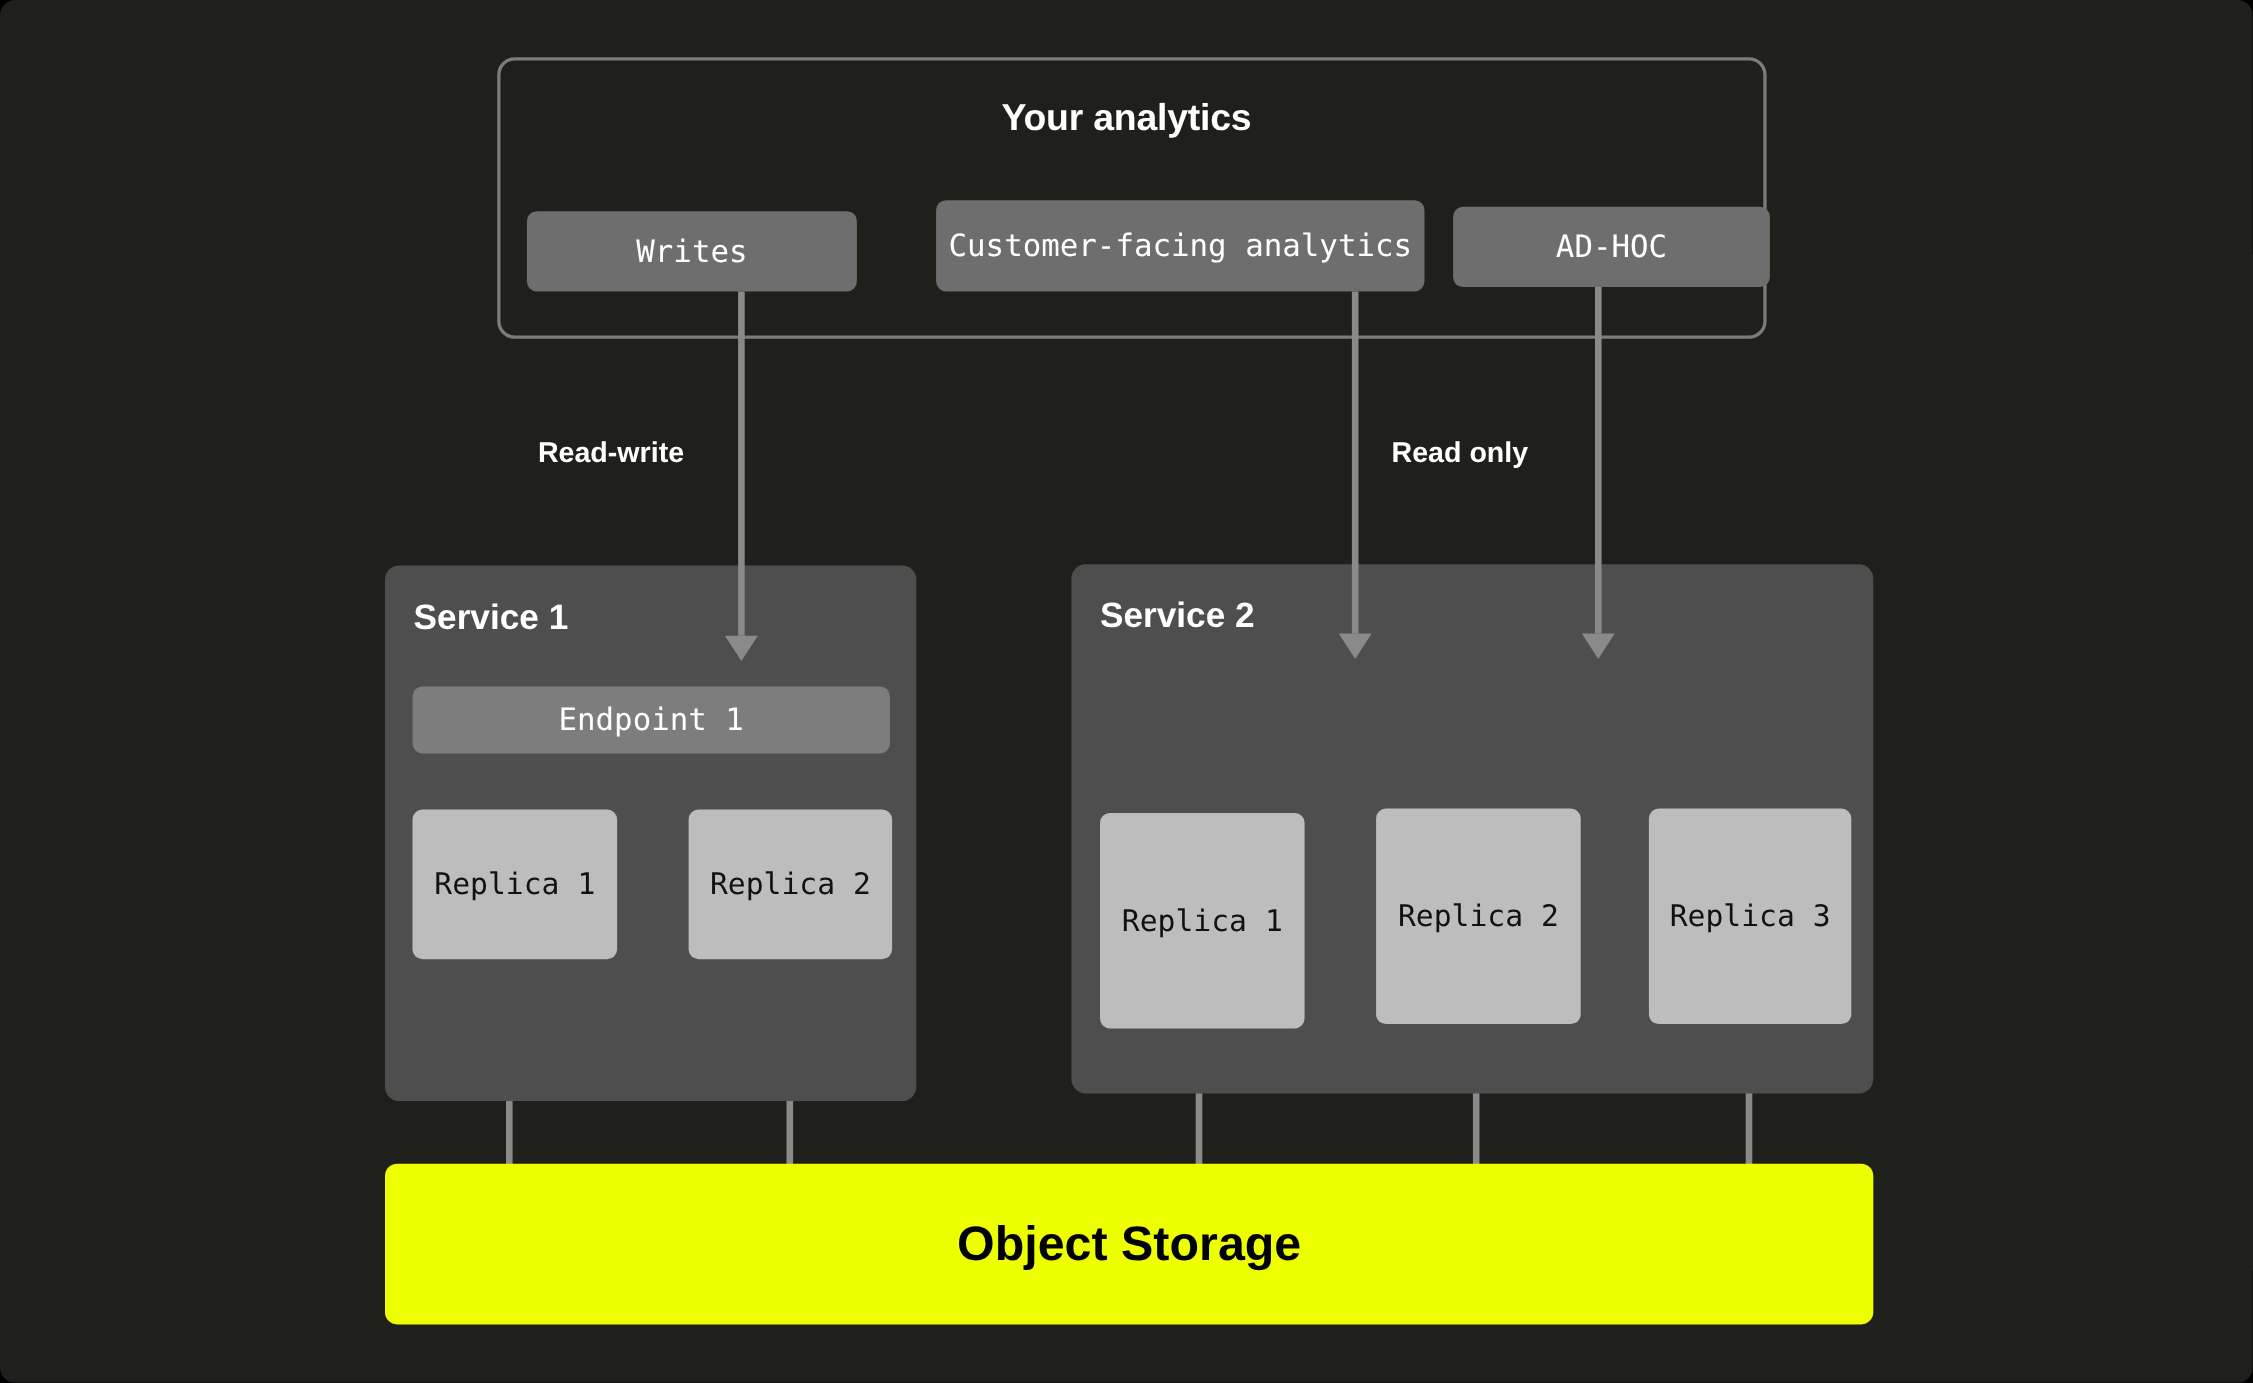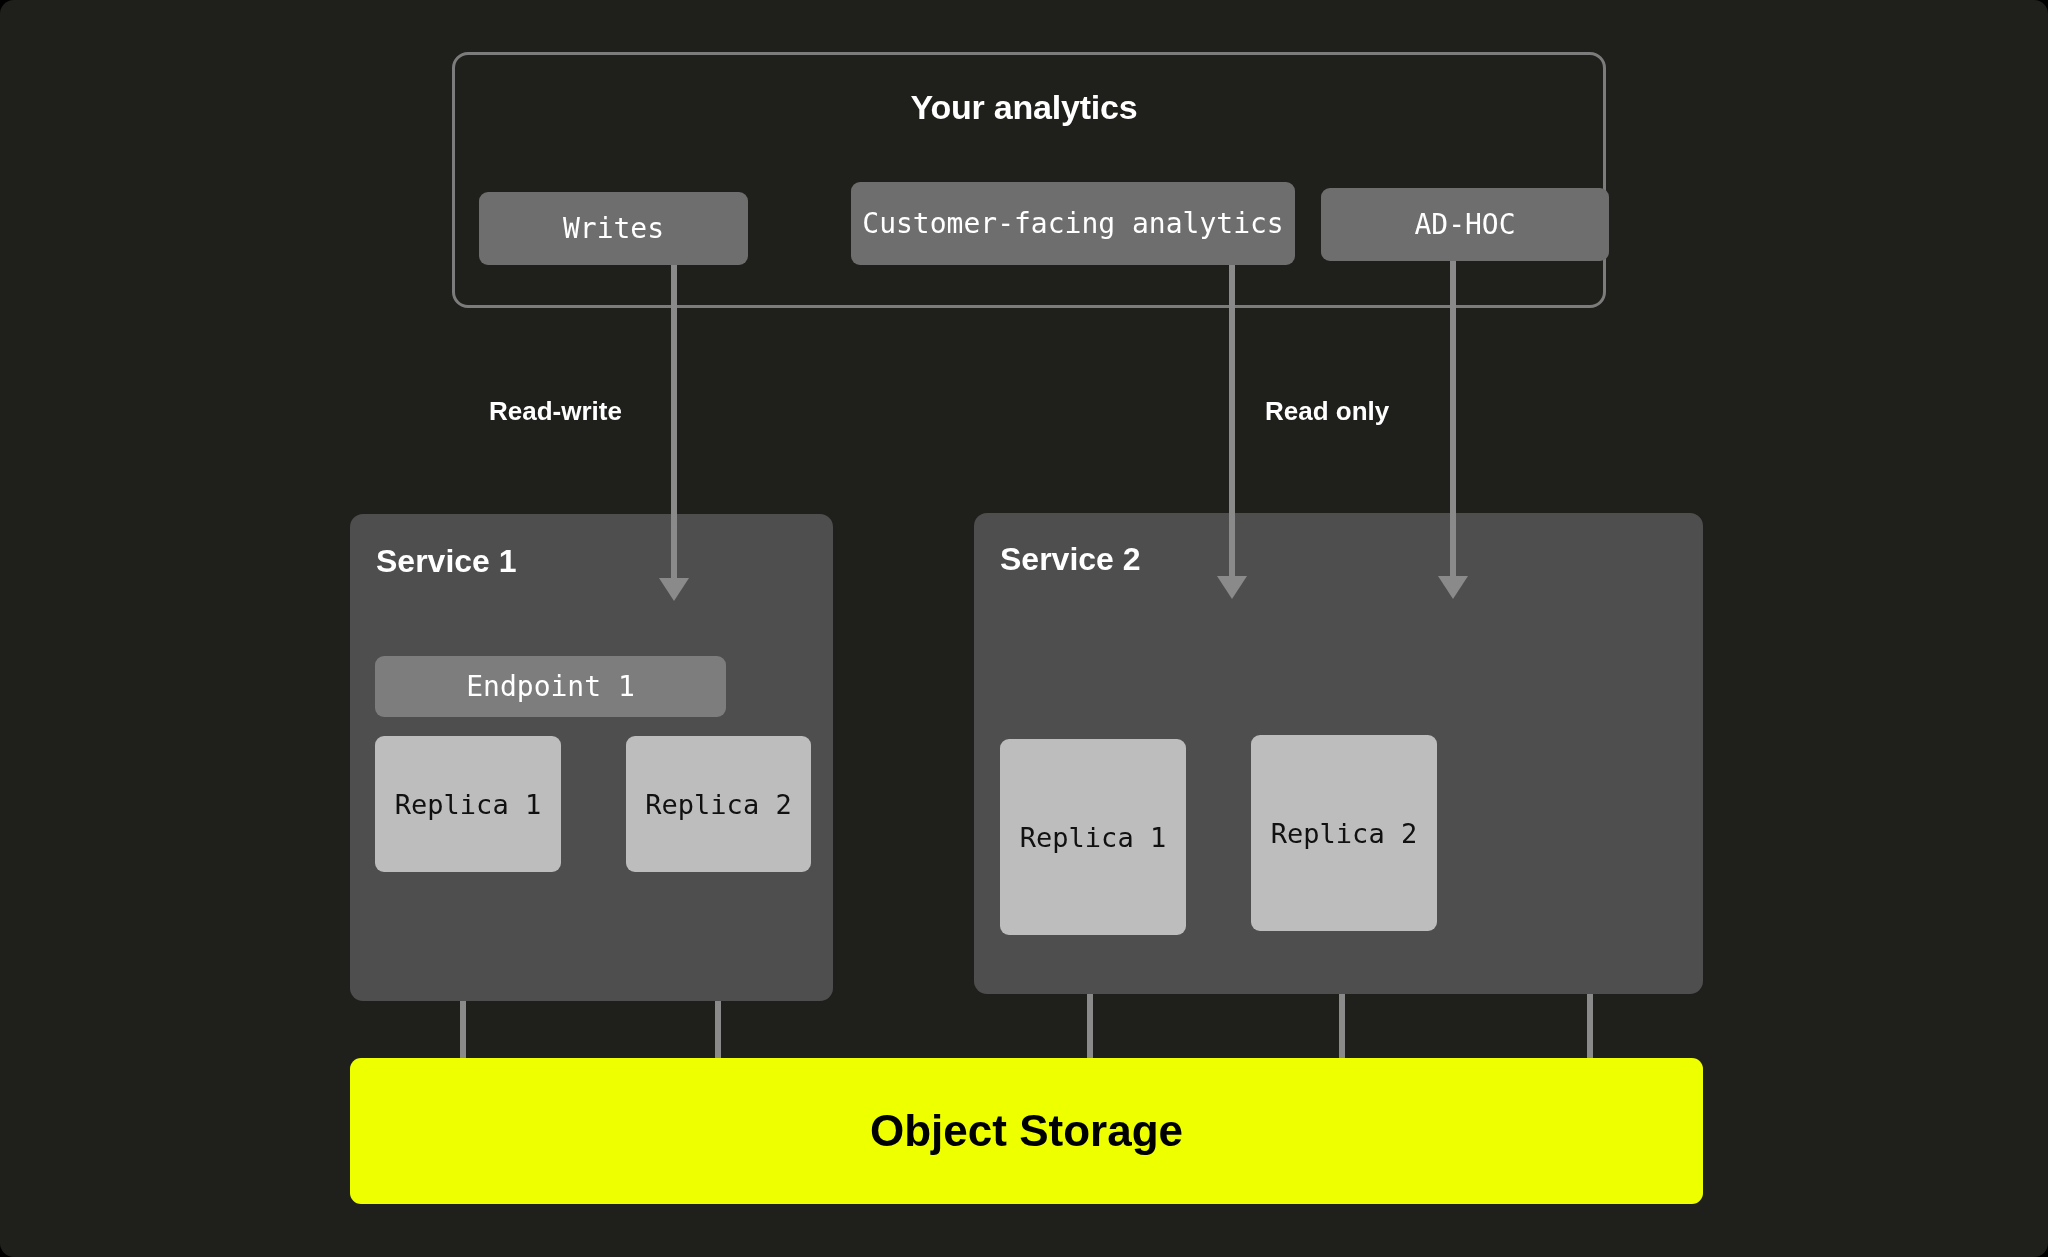--- a/index.html
+++ b/index.html
@@ -63,21 +63,21 @@
     border-radius: 9px;
     color: #ffffff;
     font-family: "DejaVu Sans Mono", "Liberation Mono", monospace;
     font-size: 28px;
     display: flex;
     align-items: center;
     justify-content: center;
     z-index: 5;
     box-sizing: border-box;
   }
-  #pill-writes   { left: 479px; top: 192px; width: 269px;  height: 73px; }
+  #pill-writes   { left: 479px; top: 192px; width: 300px;  height: 73px; }
   #pill-customer { left: 851px; top: 182px; width: 444px;  height: 83px; }
   #pill-adhoc    { left: 1321px; top: 188px; width: 288px; height: 73px; }
 
   
   .edge-label {
     position: absolute;
     color: #ffffff;
     font-size: 26px;
     font-weight: bold;
     white-space: nowrap;
@@ -113,21 +113,21 @@
     border-radius: 9px;
     color: #ffffff;
     font-family: "DejaVu Sans Mono", "Liberation Mono", monospace;
     font-size: 28px;
     display: flex;
     align-items: center;
     justify-content: center;
     z-index: 5;
     box-sizing: border-box;
   }
-  #endpoint-1 { left: 375px;  top: 624px; width: 351px; height: 61px; margin-top: 32px; }
+  #endpoint-1 { left: 375px;  top: 624px; width: 434px; height: 61px; }
   #endpoint-2 { left: 1000px; top: 620px; width: 681px; height: 61px; }
 
   .replica {
     position: absolute;
     background: #bdbdbd;
     border-radius: 9px;
     color: #111111;
     font-family: "DejaVu Sans Mono", "Liberation Mono", monospace;
     font-size: 27px;
     display: flex;
@@ -181,20 +181,21 @@
   <div class="service-box" id="service-1-box"></div>
   <div class="service-title" id="service-1-title">Service 1</div>
   <div class="endpoint" id="endpoint-1">Endpoint 1</div>
   <div class="replica" id="s1-replica-1">Replica 1</div>
   <div class="replica" id="s1-replica-2">Replica 2</div>
 
   <div class="service-box" id="service-2-box"></div>
   <div class="service-title" id="service-2-title">Service 2</div>
   <div class="replica" id="s2-replica-1">Replica 1</div>
   <div class="replica" id="s2-replica-2">Replica 2</div>
+  <div class="replica" id="s2-replica-3">Replica 3</div>
 
   <svg class="wires layer-wires-front" viewBox="0 0 2048 1257" xmlns="http://www.w3.org/2000/svg">
     <g stroke="#8a8a8a" stroke-width="6" fill="none">
       <line x1="674" y1="265" x2="674" y2="578"></line>
       <line x1="1232" y1="265" x2="1232" y2="576"></line>
       <line x1="1453" y1="261" x2="1453" y2="576"></line>
     </g>
     <g fill="#8a8a8a" stroke="none">
       <polygon points="659,578 689,578 674,601"></polygon>
       <polygon points="1217,576 1247,576 1232,599"></polygon>

